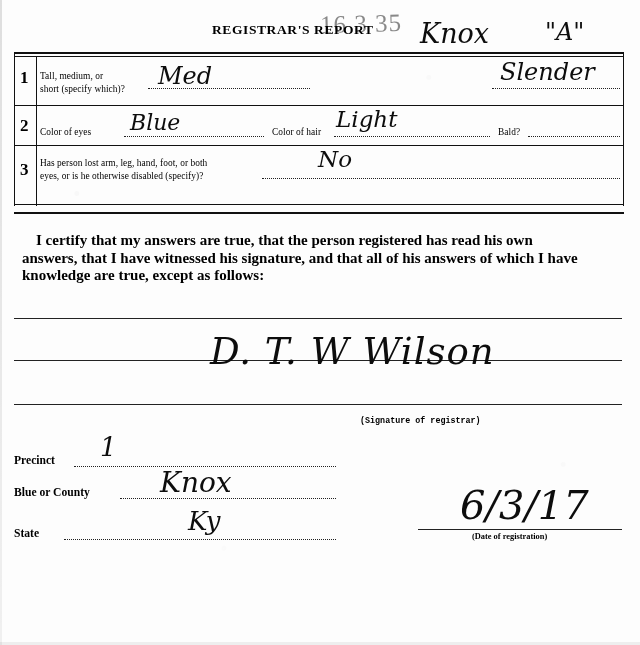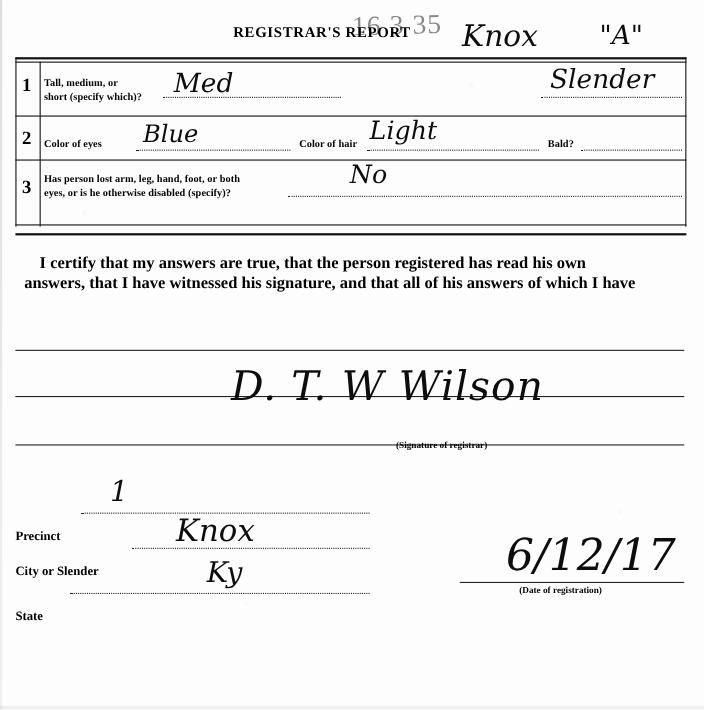--- a/index.html
+++ b/index.html
@@ -86,21 +86,21 @@
   
   .rownum {
     position: absolute;
     font-size: 17px;
     font-weight: bold;
     font-family: "Liberation Serif", serif;
   }
   .qtext {
     position: absolute;
     font-size: 9.4px;
-    font-weight: bold;
+    font-weight: normal;
     font-family: "Liberation Serif", serif;
     letter-spacing: 0.05px;
     line-height: 12.5px;
   }
   .dotline {
     position: absolute;
     border-bottom: 1px dotted #222;
     height: 0;
   }
   .solidline {
@@ -139,21 +139,20 @@
     font-weight: bold;
     font-family: "Liberation Serif", serif;
   }
 
   
   .blabel {
     position: absolute;
     font-size: 11.6px;
     font-weight: bold;
     font-family: "Liberation Serif", serif;
-    margin-top: 27px;
   }
 
   .edge-left {
     position: absolute;
     left: 0; top: 0;
     width: 2px; height: 645px;
     background: linear-gradient(to bottom, rgba(0,0,0,0.12), rgba(0,0,0,0.05));
   }
   .edge-bottom {
     position: absolute;
@@ -213,39 +212,40 @@
   <div class="qtext" style="left:40px; top:157px;">Has person lost arm, leg, hand, foot, or both</div>
   <div class="dotline" style="left:262px; top:178px; width:358px;"></div>
   <div class="hand" style="left:318px; top:146px; font-size:23px;">No</div>
 
   <div class="hrule" style="left:14px; top:204px; width:610px;"></div>
   <div class="hrule thick" style="left:14px; top:212px; width:610px;"></div>
 
   <div class="certify">
     <div class="indent">I certify that my answers are true, that the person registered has read his own</div>
     <div>answers, that I have witnessed his signature, and that all of his answers of which I have</div>
+    <div>knowledge are true, except as follows:</div>
   </div>
 
   <div class="solidline" style="left:14px; top:318px; width:608px;"></div>
   <div class="solidline" style="left:14px; top:360px; width:608px;"></div>
   <div class="solidline" style="left:14px; top:404px; width:608px;"></div>
 
   <div class="hand" style="left:210px; top:330px; font-size:37px; letter-spacing:1px;">D. T. W Wilson</div>
-  <div class="caption" style="left:360px; top:400px;">(Signature of registrar)</div>
+  <div class="caption" style="left:360px; top:416px;font-family:Liberation Mono, monospace;">(Signature of registrar)</div>
 
   <div class="blabel" style="left:14px; top:454px;">Precinct</div>
   <div class="dotline" style="left:74px; top:466px; width:262px;"></div>
   <div class="hand" style="left:100px; top:432px; font-size:26px;">1</div>
 
-  <div class="blabel" style="left:14px; top:486px;">City or Slender</div>
+  <div class="blabel" style="left:14px; top:486px;">Blue or County</div>
   <div class="dotline" style="left:120px; top:498px; width:216px;"></div>
   <div class="hand" style="left:160px; top:466px; font-size:28px;">Knox</div>
 
   <div class="blabel" style="left:14px; top:527px;">State</div>
   <div class="dotline" style="left:64px; top:539px; width:272px;"></div>
   <div class="hand" style="left:188px; top:506px; font-size:26px;">Ky</div>
 
-  <div class="hand" style="left:460px; top:482px; font-size:40px;">6/12/17</div>
+  <div class="hand" style="left:460px; top:482px; font-size:40px;">6/3/17</div>
   <div class="solidline" style="left:418px; top:529px; width:204px;"></div>
   <div class="caption" style="left:472px; top:532px;text-align:center;">(Date of registration)</div>
 
   <div class="edge-bottom"></div>
 </div>
 
 </body></html>

